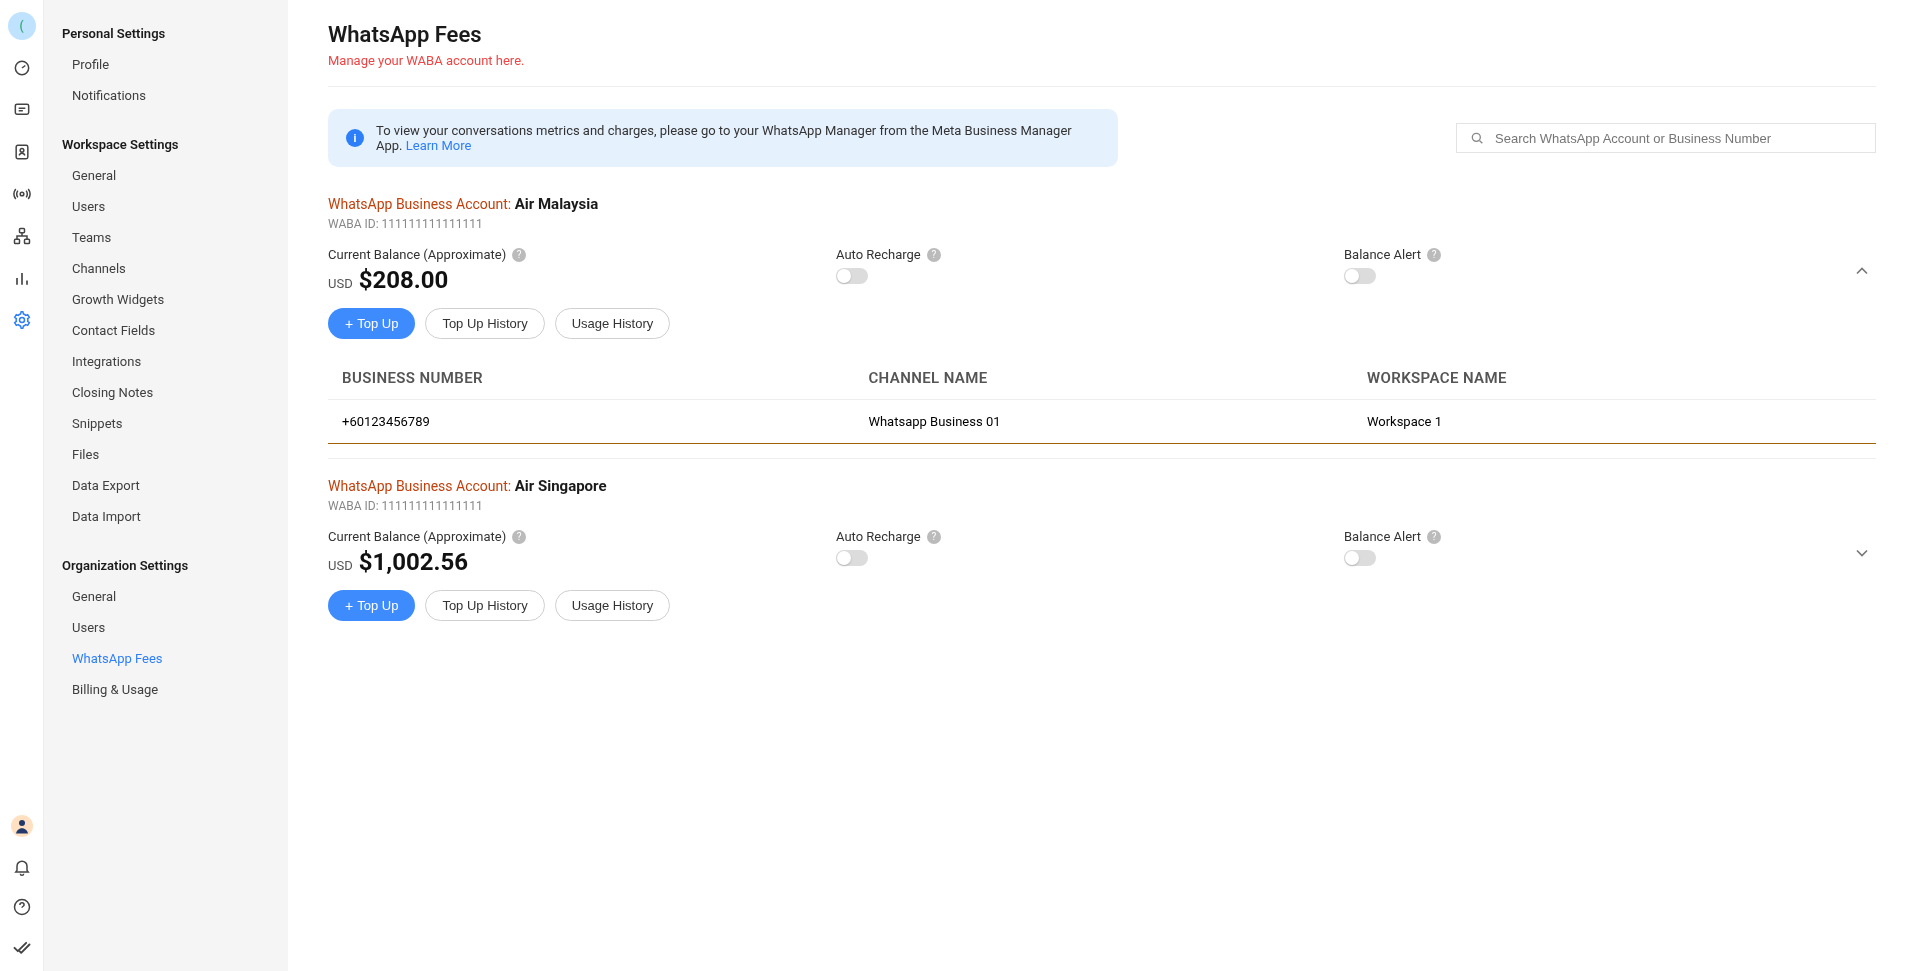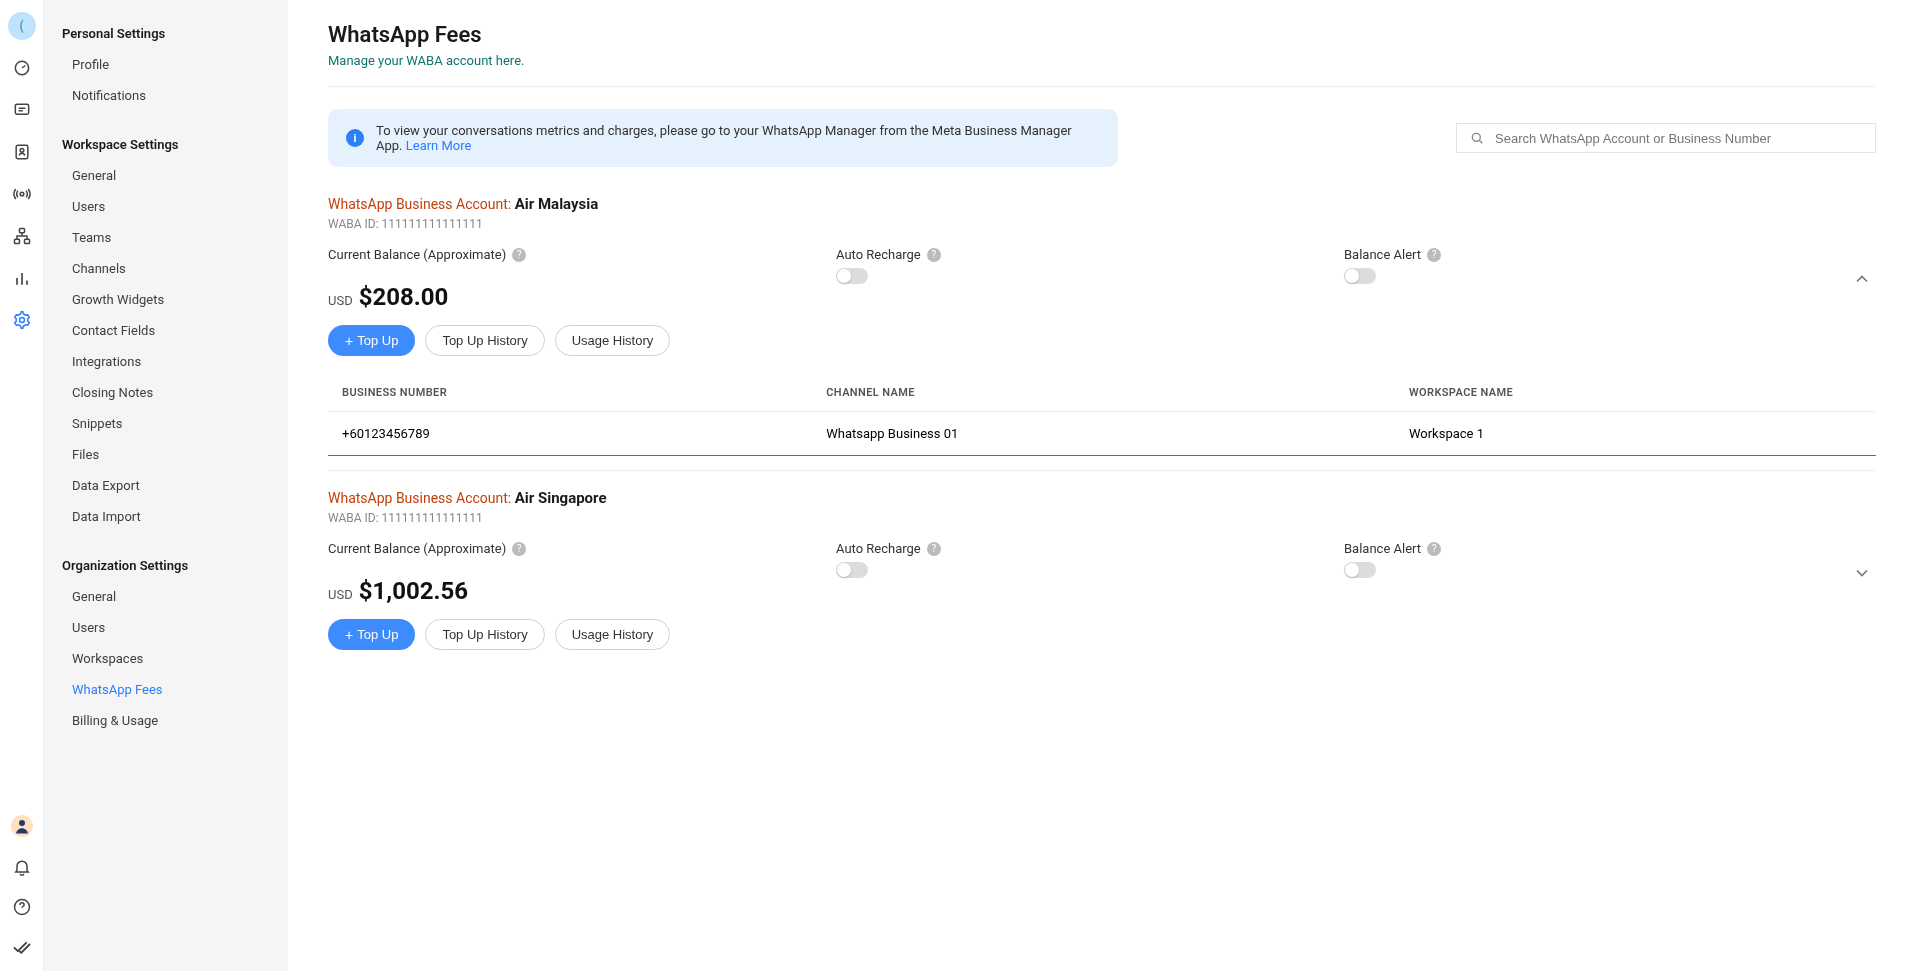--- a/index.html
+++ b/index.html
@@ -20,21 +20,21 @@
 
 .sidebar { width: 244px; background:#f5f5f5; padding: 18px 0 18px 0; overflow-y:auto; font-size:13px;}
 .sidebar .section-title { font-weight:600; color:#1a1a1a; padding: 8px 18px 8px 18px; font-size:13px; }
 .sidebar .section-title.mt { margin-top: 18px; }
 .sidebar .item { padding: 8px 18px 8px 28px; color:#404040; cursor:pointer; }
 .sidebar .item.active { color:#2d7ff9; }
 
 
 .main { flex:1; padding: 22px 40px; overflow-y:auto; }
 .page-title { font-size:22px; font-weight:600; margin-bottom:6px; }
-.page-subtitle { color:#0f766e; font-size:13px; margin-bottom:18px; }
+.page-subtitle { color:#ef4444; font-size:13px; margin-bottom:18px; }
 .divider { border:none; border-top:1px solid #eee; margin:0 0 22px 0; }
 
 .top-row { display:flex; gap:24px; align-items:center; margin-bottom:28px;}
 .info-banner { flex:1; background:#e6f1fe; border-radius:10px; padding:14px 18px; display:flex; align-items:center; gap:12px; color:#333; font-size:13px; max-width: 790px;}
 .info-banner .info-ic { width:18px; height:18px; border-radius:50%; background:#2d7ff9; color:#fff; display:flex; align-items:center; justify-content:center; font-size:11px; font-weight:700; flex-shrink:0;}
 .info-banner a { color:#2d7ff9; text-decoration:none; }
 .search-wrap { flex:1; display:flex; align-items:center; gap:10px; border:1px solid #e3e3e3; border-radius:0; padding:6px 12px; color:#888; max-width:420px; margin-left:auto;}
 .search-wrap input { border:none; outline:none; flex:1; font-size:13px; background:transparent; }
 .search-wrap .sic { width:16px; height:16px; color:#888; }
 
@@ -42,34 +42,34 @@
 .account { margin-bottom: 10px; }
 .acct-title { font-size:14px; margin-bottom:4px; }
 .acct-title .label { color:#c2410c; }
 .acct-title .name { font-weight:700; font-size:15px; }
 .acct-sub { color:#888; font-size:12px; margin-bottom:16px; }
 .acct-row { display:flex; align-items:flex-start; gap: 30px; margin-bottom:14px;}
 .col { flex:1;text-align:right; }
 .col .lbl { font-size:13px; color:#333; display:flex; align-items:center; gap:6px; margin-bottom:4px;}
 .col .lbl .help { width:14px; height:14px; border-radius:50%; background:#bbb; color:#fff; font-size:10px; display:flex; align-items:center; justify-content:center; cursor:help;}
 .balance { font-size:13px; color:#555; display:flex; align-items:baseline; gap:6px;}
-.balance .amt { font-size:24px; font-weight:700; color:#111;margin-top:17px; }
+.balance .amt { font-size:24px; font-weight:700; color:#111; }
 .toggle { width:32px; height:16px; border-radius:9px; background:#dcdcdc; position:relative; margin-top:6px; cursor:pointer;}
 .toggle::after { content:""; position:absolute; width:14px; height:14px; background:#fff; border-radius:50%; top:1px; left:1px; box-shadow:0 1px 2px rgba(0,0,0,.2);}
 .chev { width:24px; color:#777; cursor:pointer; align-self:center;}
 
 .btn-row { display:flex; gap:10px; margin-bottom:18px;}
 .btn { border-radius:18px; padding:7px 16px; font-size:13px; cursor:pointer; border:1px solid transparent; display:flex; align-items:center; gap:4px;}
 .btn.primary { background:#3d8bfd; color:#fff; }
 .btn.primary .plus { font-size:14px; line-height:1;}
 .btn.outline { background:#fff; border:1px solid #d0d0d0; color:#333;text-align:center; }
 
 
 table.tbl { width:100%; border-collapse:collapse; font-size:13px; margin-bottom: 14px;}
-table.tbl th { text-align:left; font-size:11px; font-weight:600; color:#555; letter-spacing:.4px; padding:12px 14px; border-bottom:1px solid #eee;}
+table.tbl th { text-align:left; font-size:15px; font-weight:600; color:#555; letter-spacing:.4px; padding:12px 14px; border-bottom:1px solid #eee;}
 table.tbl td { padding:14px 14px; border-bottom:1px solid #a16207; color:#000000;}
 .acct-divider { border:none; border-top:1px solid #eee; margin:0 0 18px 0; }
 
 svg { display:block; }
 </style>
 </head>
 <body>
 
 <div class="app">
 
@@ -166,21 +166,20 @@
         <div class="item">Closing Notes</div>
         <div class="item">Snippets</div>
         <div class="item">Files</div>
         <div class="item">Data Export</div>
         <div class="item">Data Import</div>
       </div>
     <div class="section-title mt">Organization Settings</div>
     <div id="sec3">
         <div class="item">General</div>
         <div class="item">Users</div>
-        <div class="item">Workspaces</div>
         <div class="item active">WhatsApp Fees</div>
         <div class="item">Billing &amp; Usage</div>
       </div>
   </div>
 
   <div class="main">
     <div class="page-title">WhatsApp Fees</div>
     <div class="page-subtitle">Manage your WABA account here.</div>
     <hr class="divider">
 

